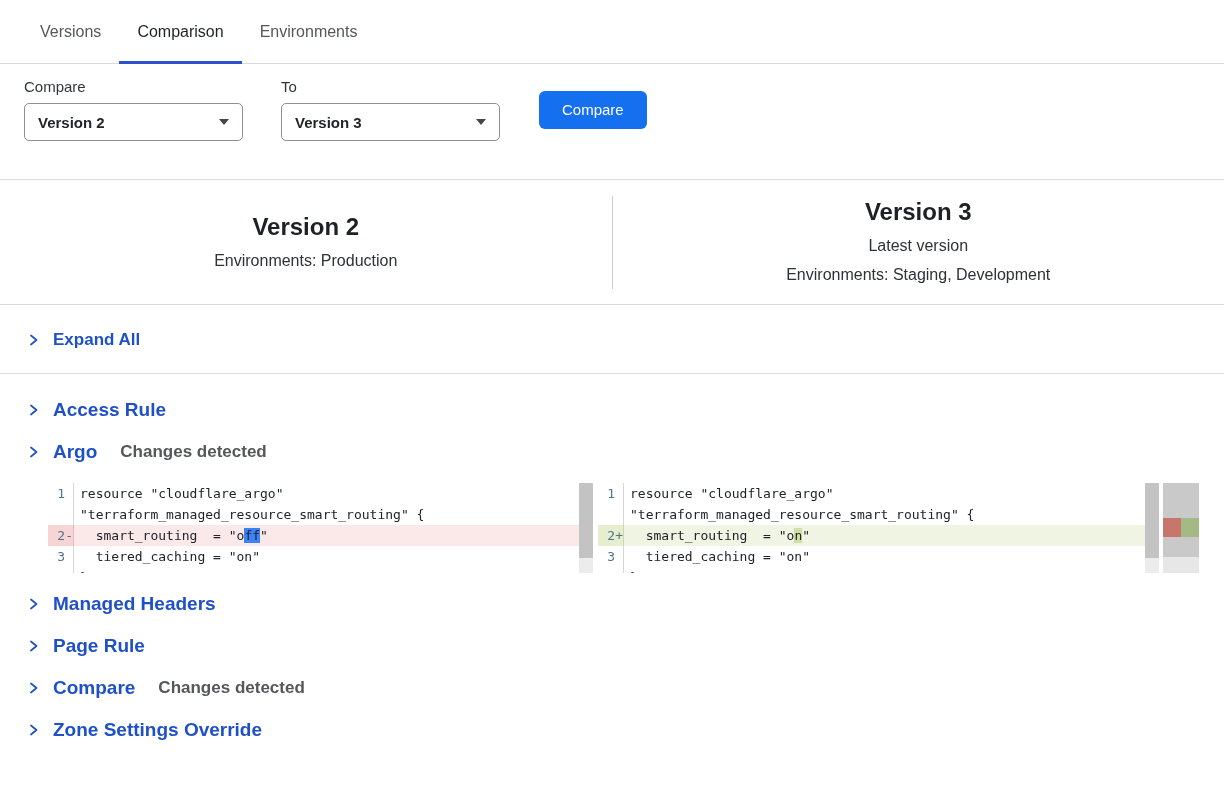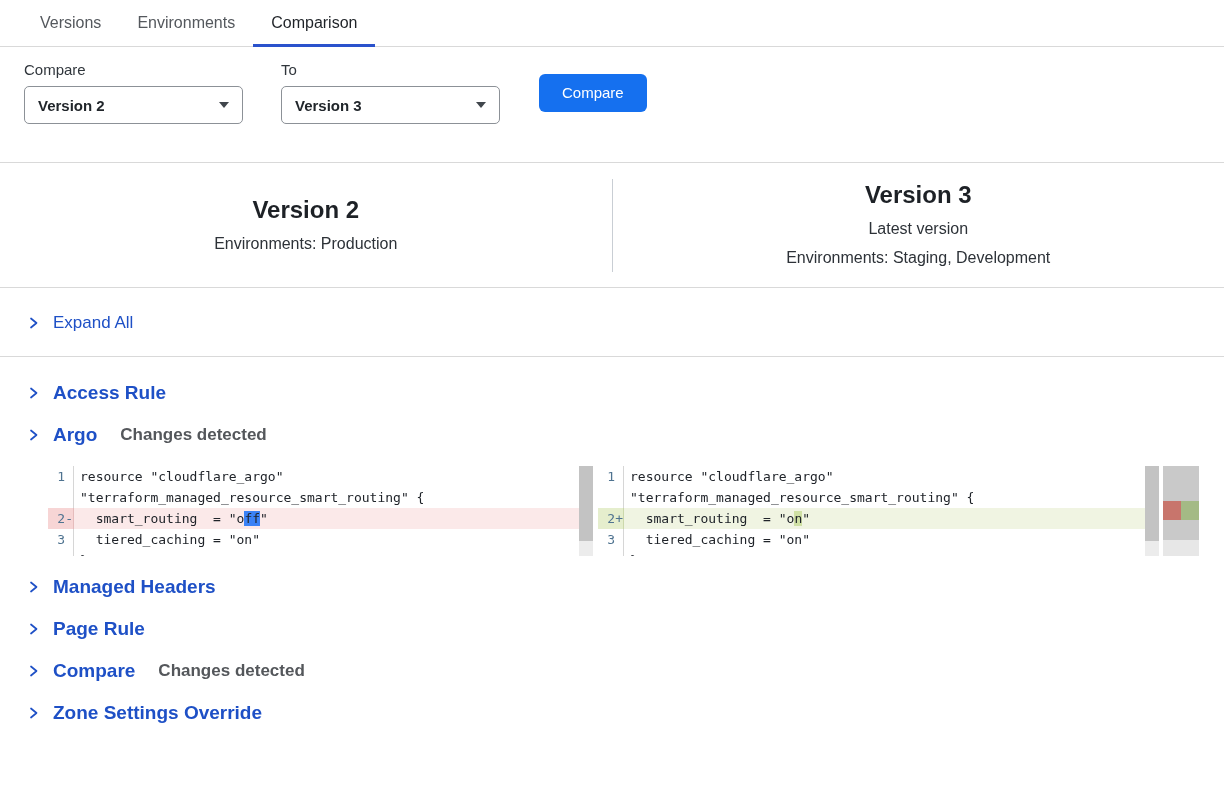--- a/index.html
+++ b/index.html
@@ -3,21 +3,21 @@
 <meta charset="utf-8">
 <style>
   * { box-sizing: border-box; }
   html,body { margin:0; padding:0; }
   body {
     width:1224px; height:788px; background:#ffffff; overflow:hidden;
     font-family:"Liberation Sans", sans-serif; color:#1f2328; position:relative;
   }
 
   
-  .tabbar { display:flex; align-items:stretch; height:47px; padding-left:22px;
+  .tabbar { display:flex; align-items:stretch; height:64px; padding-left:22px;
             border-bottom:1px solid #d9d9d9; }
   .tab { display:flex; align-items:center; padding:0 18px; font-size:16px;
          color:#54585d; cursor:pointer; position:relative; }
   .tab.active { color:#1f2328; }
   .tab.active::after { content:""; position:absolute; left:0; right:0; bottom:-1px;
          height:3px; background:#2a52cc; }
 
   
   .form-row { display:flex; align-items:center; margin:14px 0 0 24px; }
   .field { margin-right:38px; }
@@ -37,21 +37,21 @@
 
   
   .vheads { display:flex; align-items:center; height:124px; }
   .vcol { flex:1; text-align:center; }
   .vdivider { width:1px; height:93px; background:#c9ced4; }
   .vtitle { font-size:24px; font-weight:600; color:#1d2126; margin:0; line-height:1.2; }
   .vsub { font-size:16px; color:#2d3238; margin:8px 0 0; line-height:1.35; }
 
   
   .expand-row { display:flex; align-items:center; gap:14px; padding:25px 0 23px 28px;
-                font-size:17px; color:#1e50c6; cursor:pointer; }
+                font-size:17px; color:#1e50c6; cursor:pointer;font-weight:bold; }
   .section-row { display:flex; align-items:center; gap:14px; margin:20px 0 0 28px;
                  cursor:pointer;font-weight:bold; }
   .section-row.first { margin-top:25px; }
   .section-label { font-size:19px; color:#1e50c6; }
   .section-status { font-size:17px; color:#54575b; margin-left:9px; }
   .chev { flex:0 0 auto; display:block; }
 
   
   .diff { display:flex; align-items:flex-start; margin:20px 0 0 48px; }
   .pane { position:relative; height:90px; overflow:hidden; background:#fff;
@@ -79,22 +79,22 @@
   .minimap::after { content:""; position:absolute; left:0; right:0; bottom:0;
              height:16px; background:#e7e7e7; }
   .mm-del { position:absolute; left:0;  top:35px; width:18px; height:19px; background:#c8756c; }
   .mm-add { position:absolute; left:18px; top:35px; width:18px; height:19px; background:#a4ba85; }
 </style>
 </head>
 <body>
 
 <nav class="tabbar">
   <div class="tab">Versions</div>
+  <div class="tab active">Comparison</div>
   <div class="tab">Environments</div>
-  <div class="tab active">Comparison</div>
 </nav>
 
 <div class="form-row">
   <div class="field">
     <span class="field-label">Compare</span>
     <div class="select">
       <span>Version 2</span>
       <span class="caret"></span>
     </div>
   </div>

